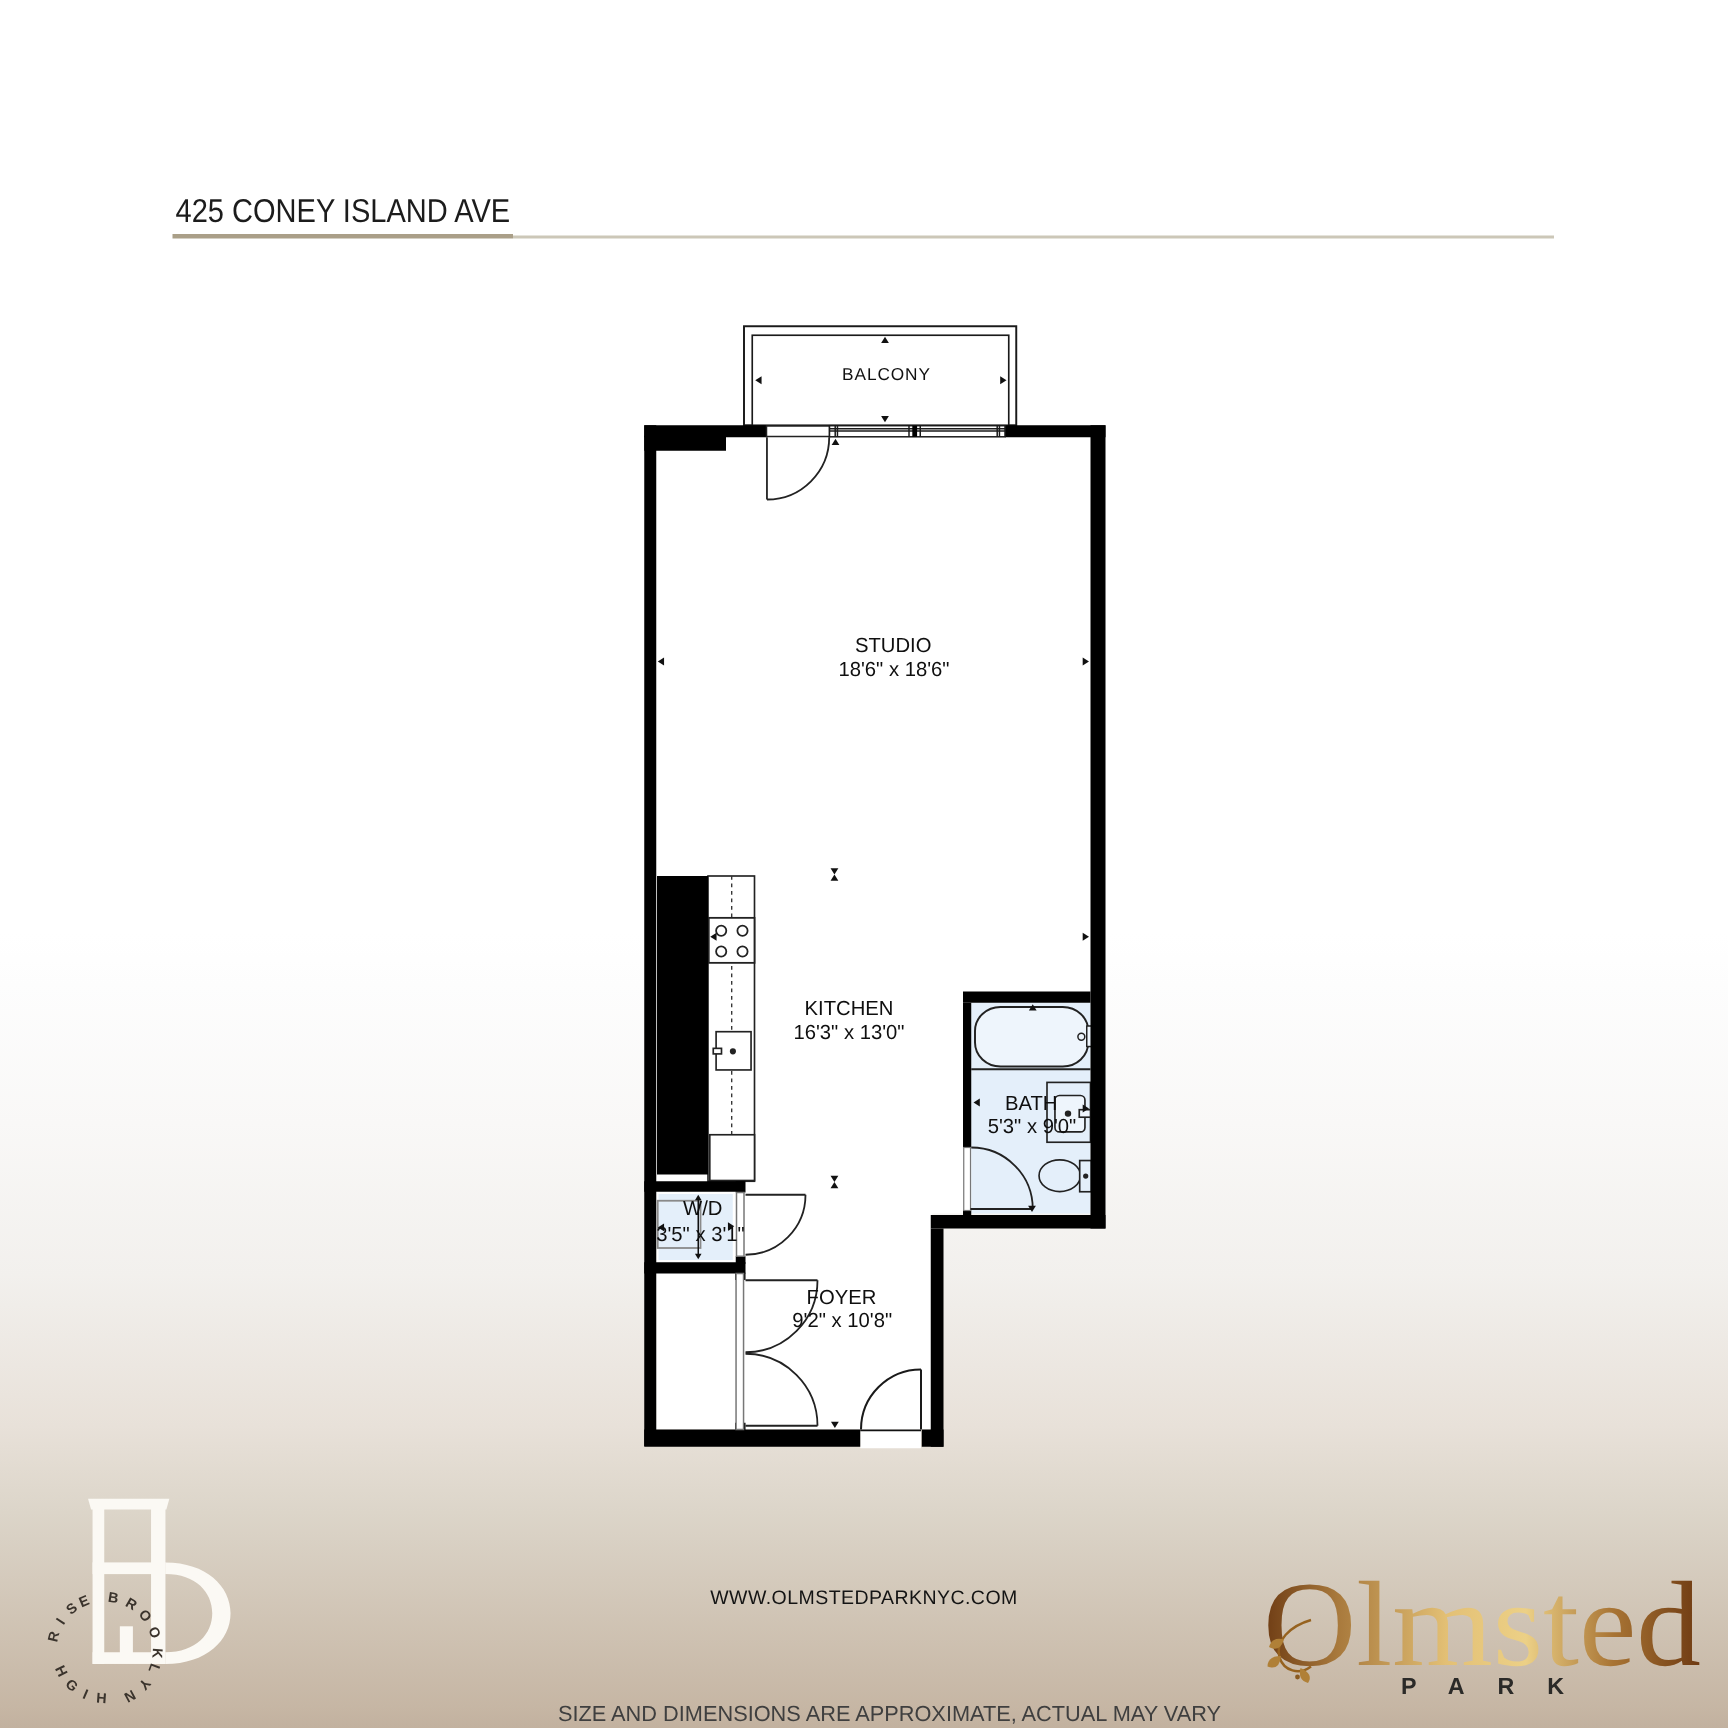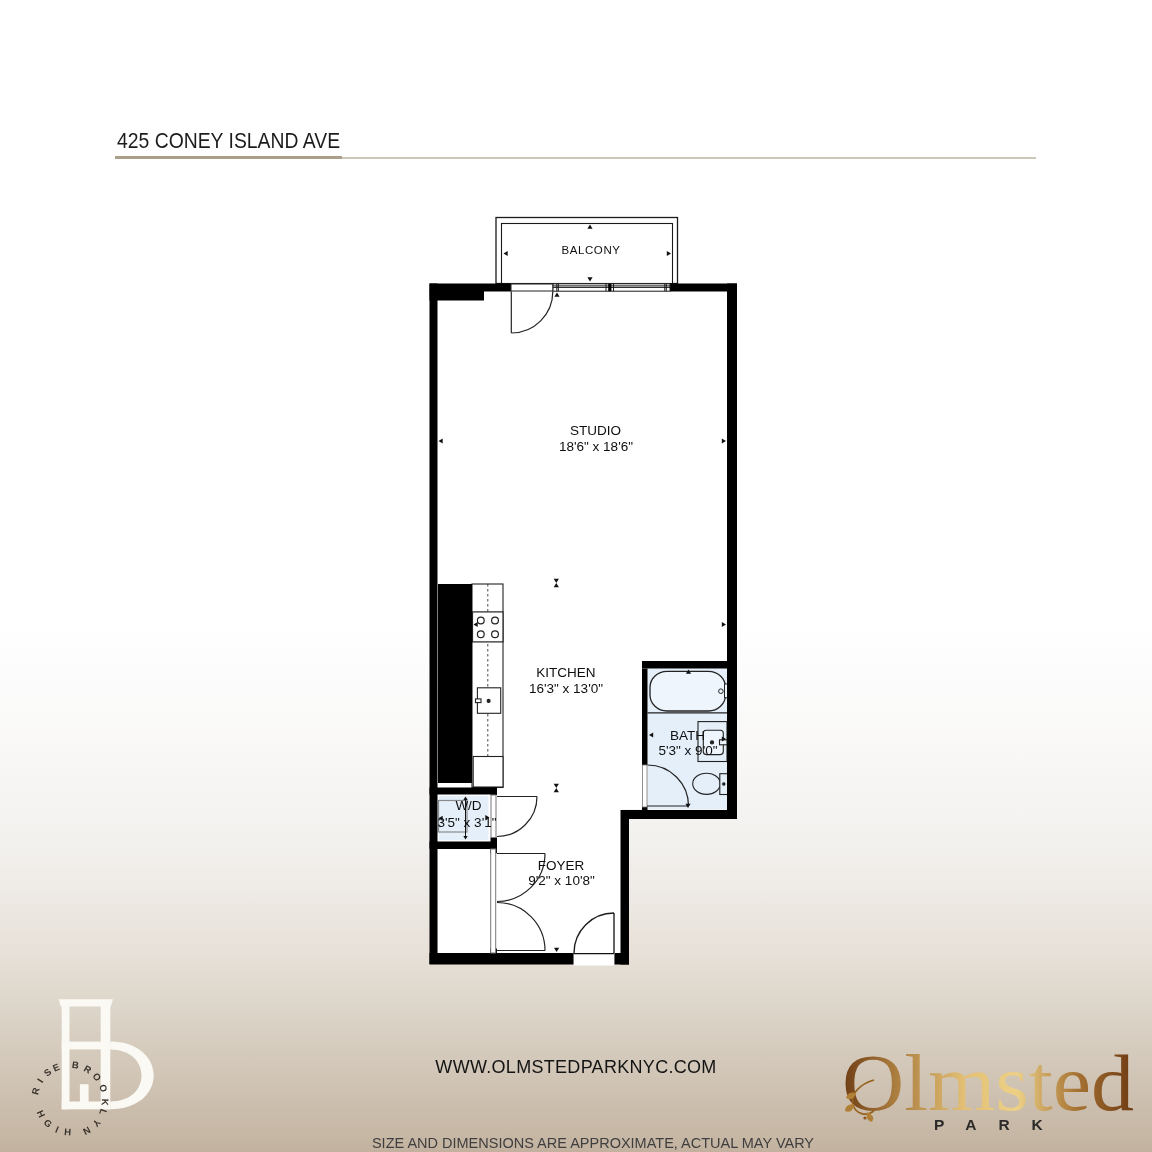--- a/index.html
+++ b/index.html
@@ -255,21 +255,21 @@
     <text transform="translate(99.9,131.0) rotate(110)" text-anchor="middle">L</text>
     <text transform="translate(94.1,140.8) rotate(131)" text-anchor="middle">Y</text>
     <text transform="translate(85.1,147.9) rotate(152)" text-anchor="middle">N</text>
     <text transform="translate(67.4,155.2) rotate(4)" text-anchor="middle">H</text>
     <text transform="translate(55.7,152.4) rotate(23.5)" text-anchor="middle">I</text>
     <text transform="translate(45.7,145.8) rotate(43)" text-anchor="middle">G</text>
     <text transform="translate(38.0,135.4) rotate(64)" text-anchor="middle">H</text>
   </g>
 </svg>
 
-<div class="abs" style="left:0;top:1056.5px;width:1152px;text-align:center;font-size:18px;color:#141414;letter-spacing:0.3px;">WWW.OLMSTEDPARKNYC.COM</div>
+<div class="abs" style="left:0;top:1056.5px;width:1152px;text-align:center;font-size:13px;color:#141414;letter-spacing:0.3px;">WWW.OLMSTEDPARKNYC.COM</div>
 
 <svg class="abs" style="left:820px;top:1020px" width="332" height="132" viewBox="0 0 332 132">
   <defs>
     <linearGradient id="gold" x1="0" y1="0" x2="1" y2="0">
       <stop offset="0" stop-color="#6e3c14"></stop>
       <stop offset="0.17" stop-color="#a8793c"></stop>
       <stop offset="0.42" stop-color="#e3c075"></stop>
       <stop offset="0.6" stop-color="#ecd086"></stop>
       <stop offset="0.8" stop-color="#a87434"></stop>
       <stop offset="1" stop-color="#6e3a12"></stop>

